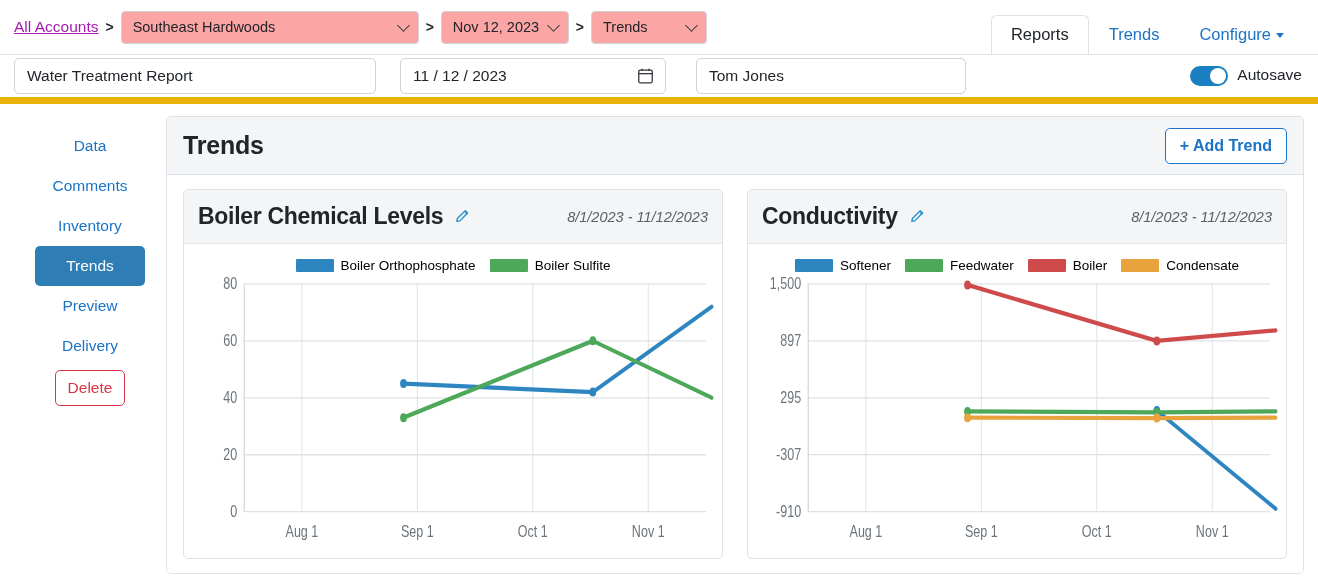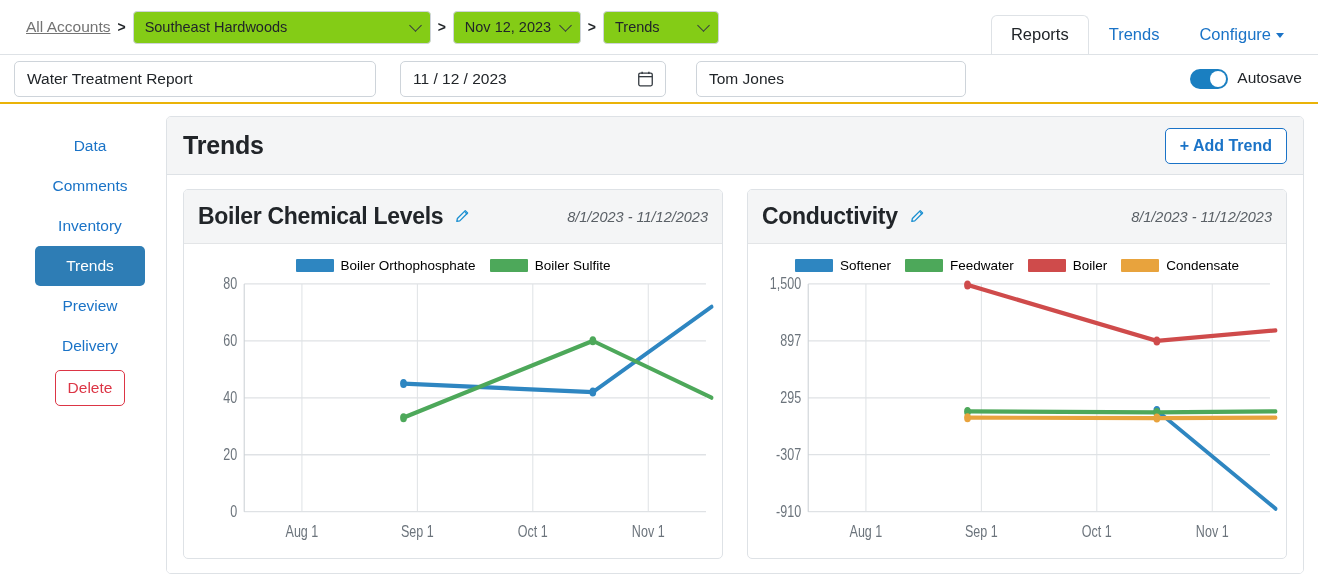--- a/index.html
+++ b/index.html
@@ -15,39 +15,38 @@
   
   .topbar {
     position: relative;
     height: 54px;
     display: flex;
     align-items: center;
     padding: 0 14px;
     background: #ffffff;
   }
   .crumb-link {
-    color: #737373;
+    color: #a21caf;
     font-size: 15.5px;
     text-decoration: underline;
     cursor: pointer;
     white-space: nowrap;
-    margin-left: 12px;
   }
   .crumb-sep {
     color: #212529;
     font-size: 14px;
     font-weight: bold;
     margin: 0 7px;
   }
   .select-box {
     position: relative;
     height: 33px;
     border: 1px solid #ced4da;
     border-radius: 4px;
-    background: #84cc16;
+    background: #fca5a5;
     display: flex;
     align-items: center;
     padding: 0 44px 0 11px;
     font-size: 14.5px;
     color: #212529;
     cursor: pointer;
     white-space: nowrap;
   }
   .select-box .chev {
     position: absolute;
@@ -100,21 +99,21 @@
 
   
   .metabar {
     position: relative;
     height: 50px;
     display: flex;
     align-items: center;
     padding: 0 14px;
     background: #fff;
     border-top: 1px solid #dee2e6;
-    border-bottom: 2px solid #eab308;
+    border-bottom: 7px solid #eab308;
   }
   .field {
     position: relative;
     height: 36px;
     border: 1px solid #ced4da;
     border-radius: 5px;
     background: #fff;
     display: flex;
     align-items: center;
     padding: 0 12px;

